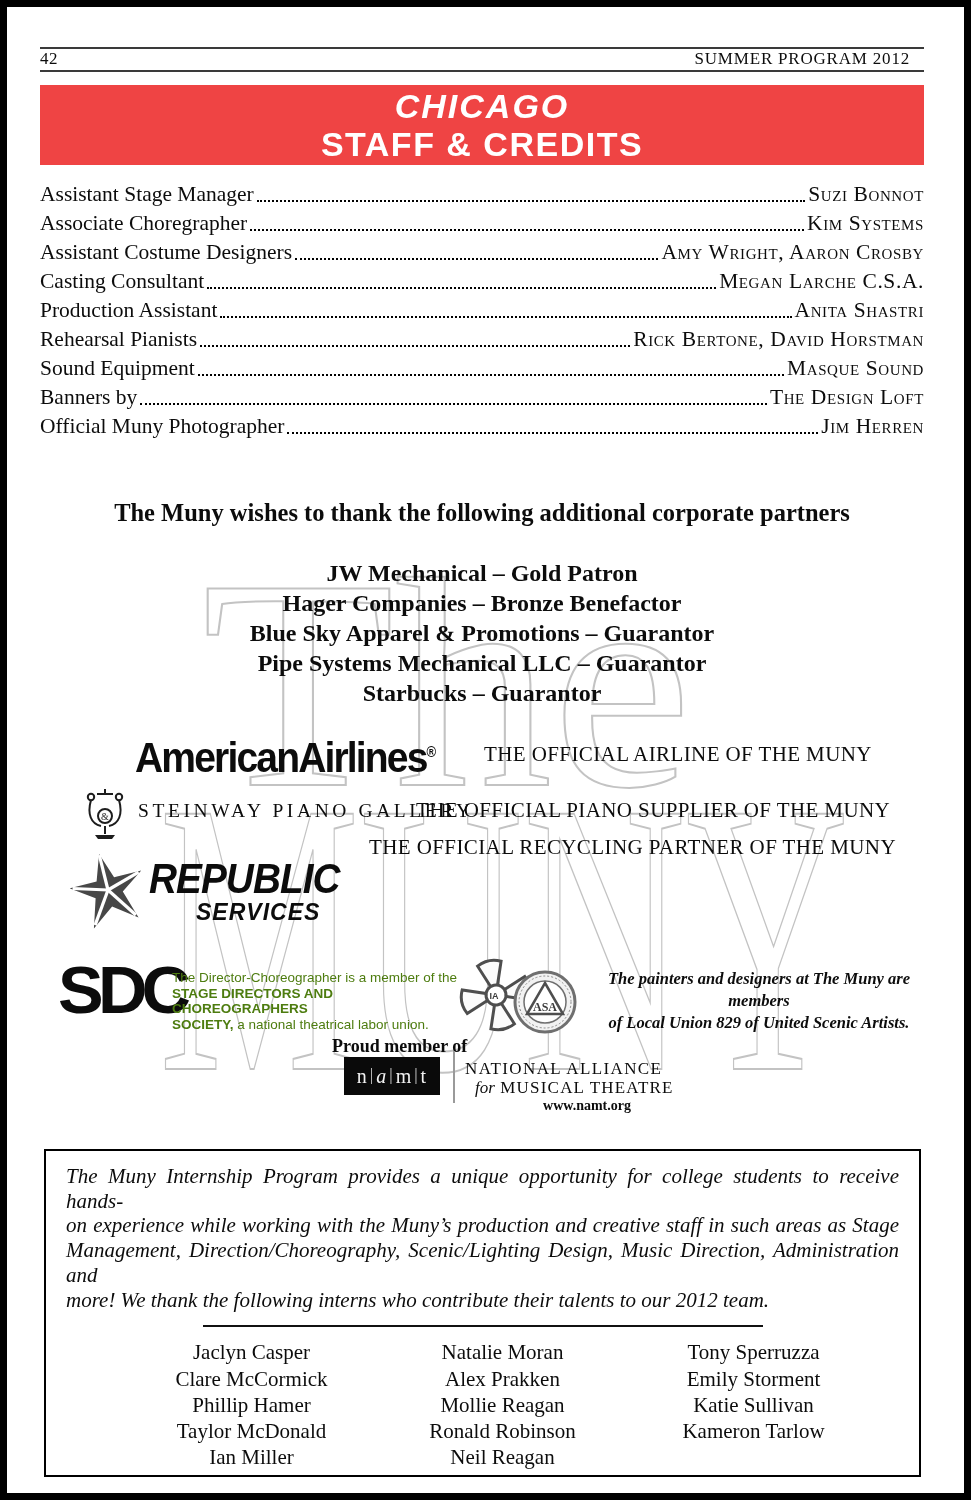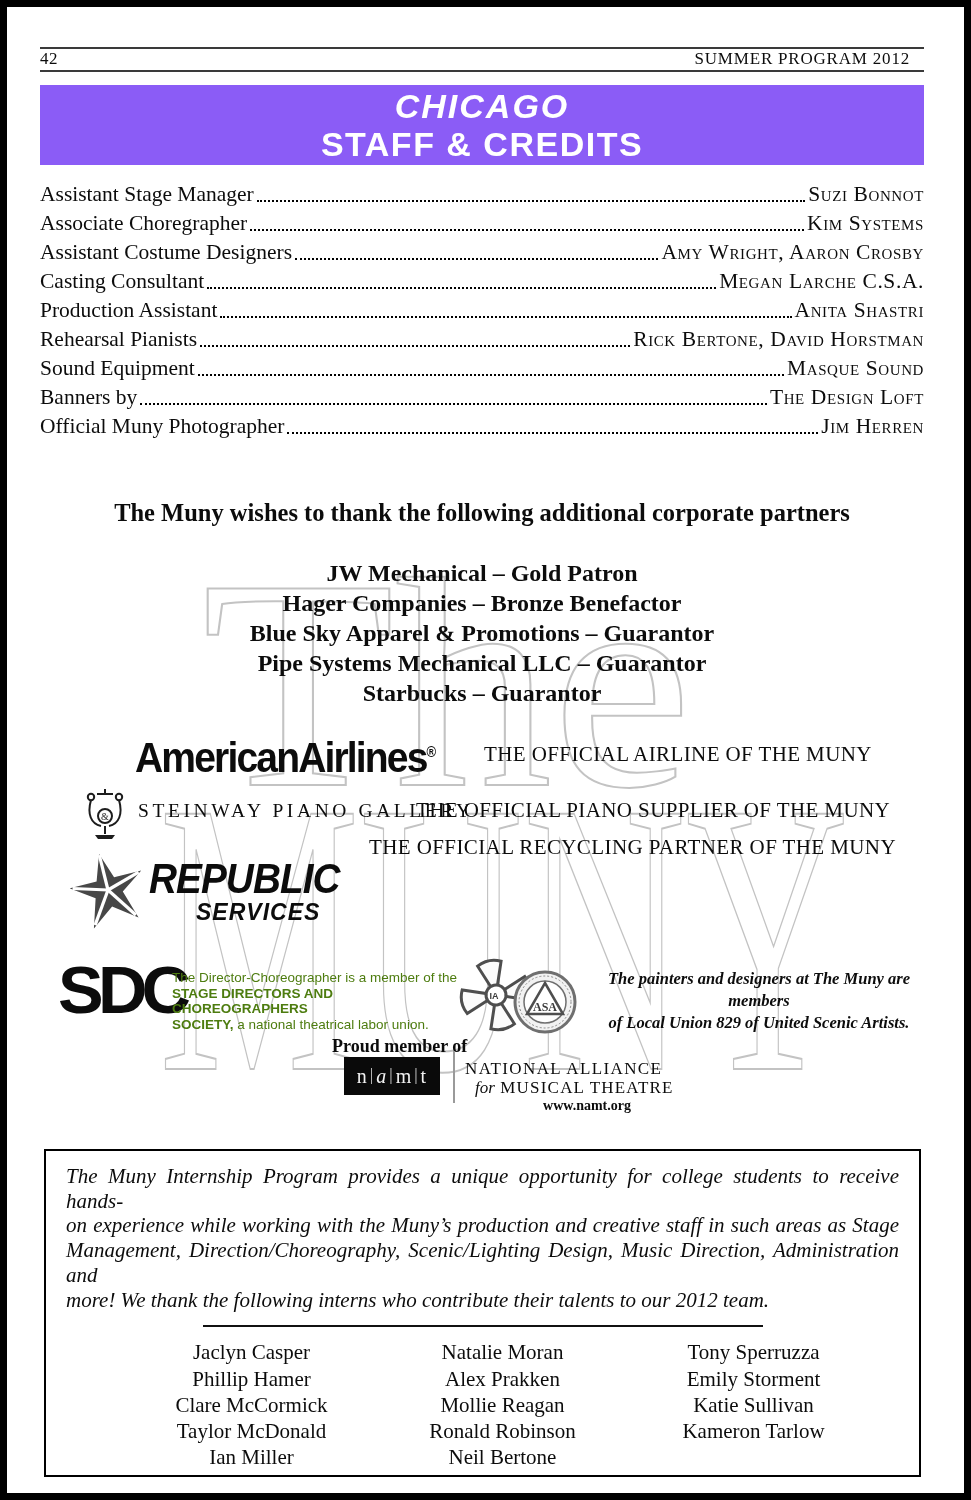--- a/index.html
+++ b/index.html
@@ -21,21 +21,21 @@
   .content { position:absolute; inset:0; z-index:1; }
 
   
   .hrule { position:absolute; left:33px; width:884px; height:0; border-top:2px solid #3a3a3a; }
   .pageno { position:absolute; left:33px; top:42px; font-size:17px; letter-spacing:.5px; }
   .program { position:absolute; right:54px; top:42px; font-size:17px; letter-spacing:.8px; }
 
   
   .banner {
     position:absolute; left:33px; top:78px; width:884px; height:80px;
-    background:#8b5cf6; color:#fff; text-align:center;
+    background:#ef4444; color:#fff; text-align:center;
     font-family:"Liberation Sans", sans-serif; font-weight:bold;
     display:flex; flex-direction:column; justify-content:center; gap:1px;
   }
   .banner .show { font-size:34px; font-style:italic; letter-spacing:2px; line-height:37px; }
   .banner .sub  { font-size:34px; letter-spacing:1.5px; line-height:37px; }
 
   
   .credits { position:absolute; left:33px; top:173px; width:884px; font-size:21.5px; }
   .credit-row { display:flex; align-items:flex-end; line-height:29px; }
   .credit-row .role { white-space:nowrap; }
@@ -272,31 +272,31 @@
       <div class="intern-par">
         <div class="jline">The Muny Internship Program provides a unique opportunity for college students to receive hands-</div>
         <div class="jline">on experience while working with the Muny’s production and creative staff in such areas as Stage</div>
         <div class="jline">Management, Direction/Choreography, Scenic/Lighting Design, Music Direction, Administration and</div>
         <div class="lline">more! We thank the following interns who contribute their talents to our 2012 team.</div>
       </div>
       <div class="intern-rule"></div>
       <div class="intern-cols">
         <div class="intern-col">
           <div>Jaclyn Casper</div>
+          <div>Clare McCormick</div>
           <div>Phillip Hamer</div>
-          <div>Clare McCormick</div>
           <div>Taylor McDonald</div>
           <div>Ian Miller</div>
         </div>
         <div class="intern-col">
           <div>Natalie Moran</div>
           <div>Alex Prakken</div>
           <div>Mollie Reagan</div>
           <div>Ronald Robinson</div>
-          <div>Neil Bertone</div>
+          <div>Neil Reagan</div>
         </div>
         <div class="intern-col">
           <div>Tony Sperruzza</div>
           <div>Emily Storment</div>
           <div>Katie Sullivan</div>
           <div>Kameron Tarlow</div>
         </div>
       </div>
     </div>
 

